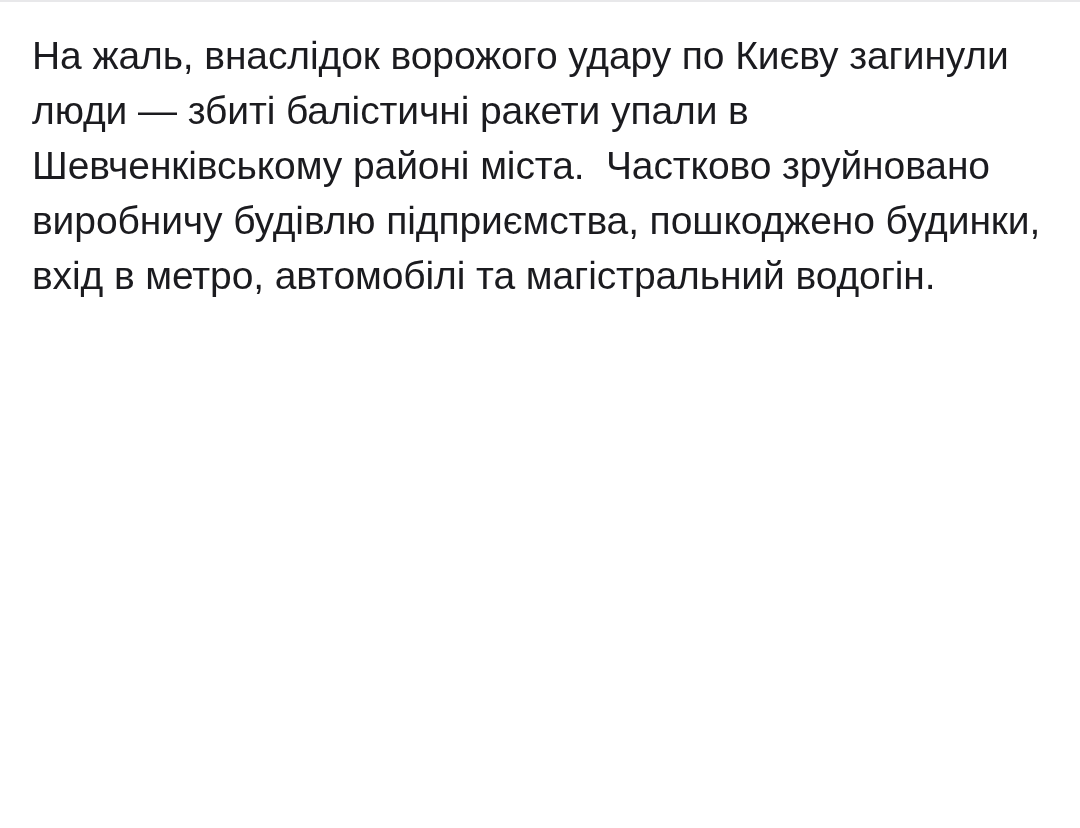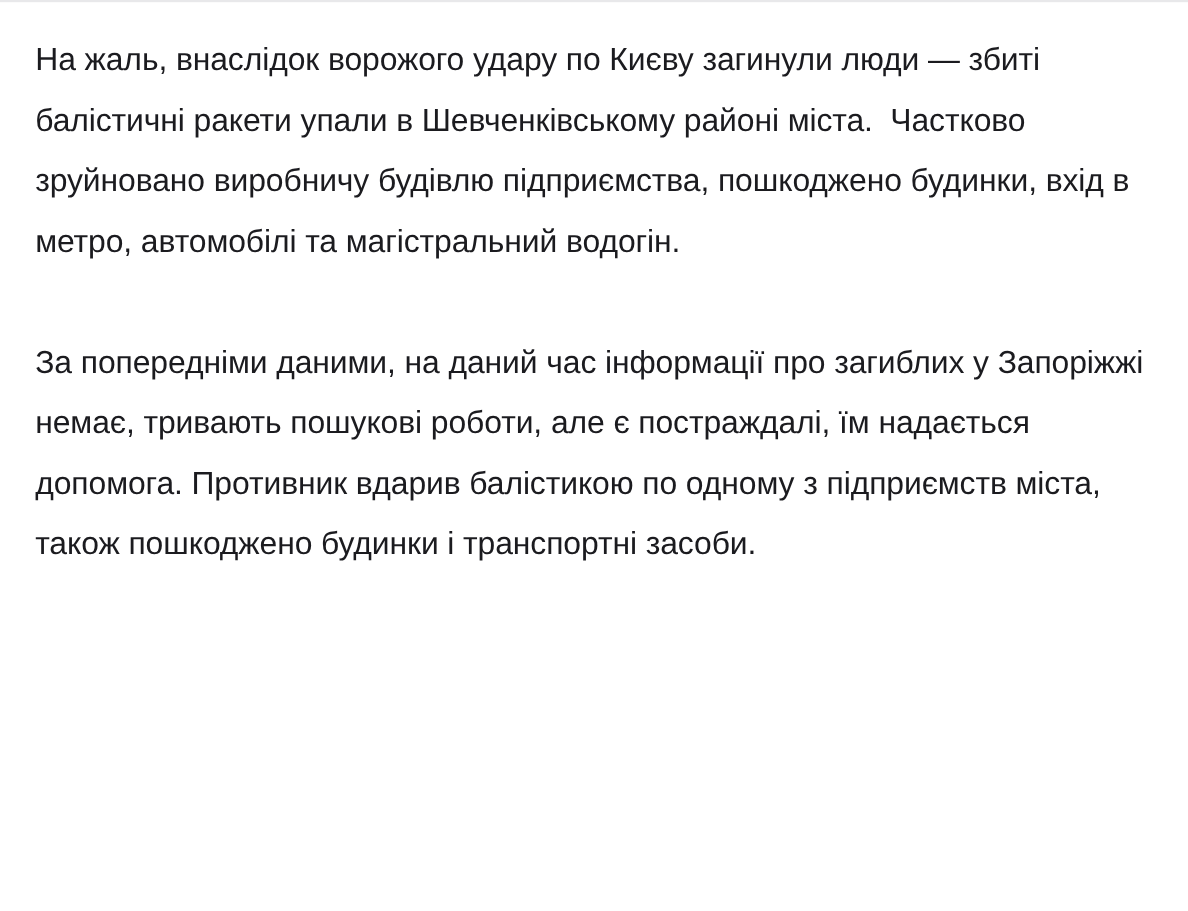--- a/index.html
+++ b/index.html
@@ -31,37 +31,36 @@
     background: #e8e8ea;
   }
   .content {
     position: absolute;
     top: 28px;
     left: 32px;
     width: 1012px;
   }
   .paragraph {
     font-family: "Liberation Sans", sans-serif;
-    font-size: 29px;
+    font-size: 39px;
     line-height: 55px;
     color: #1b1b1f;
     letter-spacing: -0.1px;
     font-weight: 400;
     margin: 0;
     white-space: pre-wrap;
   }
   .paragraph + .paragraph {
     margin-top: 55px;
   }
 </style>
 </head>
 <body>
 
 <div class="page">
 
   <div class="top-rule"></div>
 
   <div class="content">
     <p class="paragraph">На жаль, внаслідок ворожого удару по Києву загинули люди — збиті балістичні ракети упали в Шевченківському районі міста.  Частково зруйновано виробничу будівлю підприємства, пошкоджено будинки, вхід в метро, автомобілі та магістральний водогін.</p>
-    <p class="paragraph">За попередніми даними, на даний час інформації про загиблих у Запоріжжі немає, тривають пошукові роботи, але є постраждалі, їм надається допомога. Противник вдарив балістикою по одному з підприємств міста, також пошкоджено будинки і транспортні засоби.</p>
   </div>
 
 </div>
 
 </body></html>

